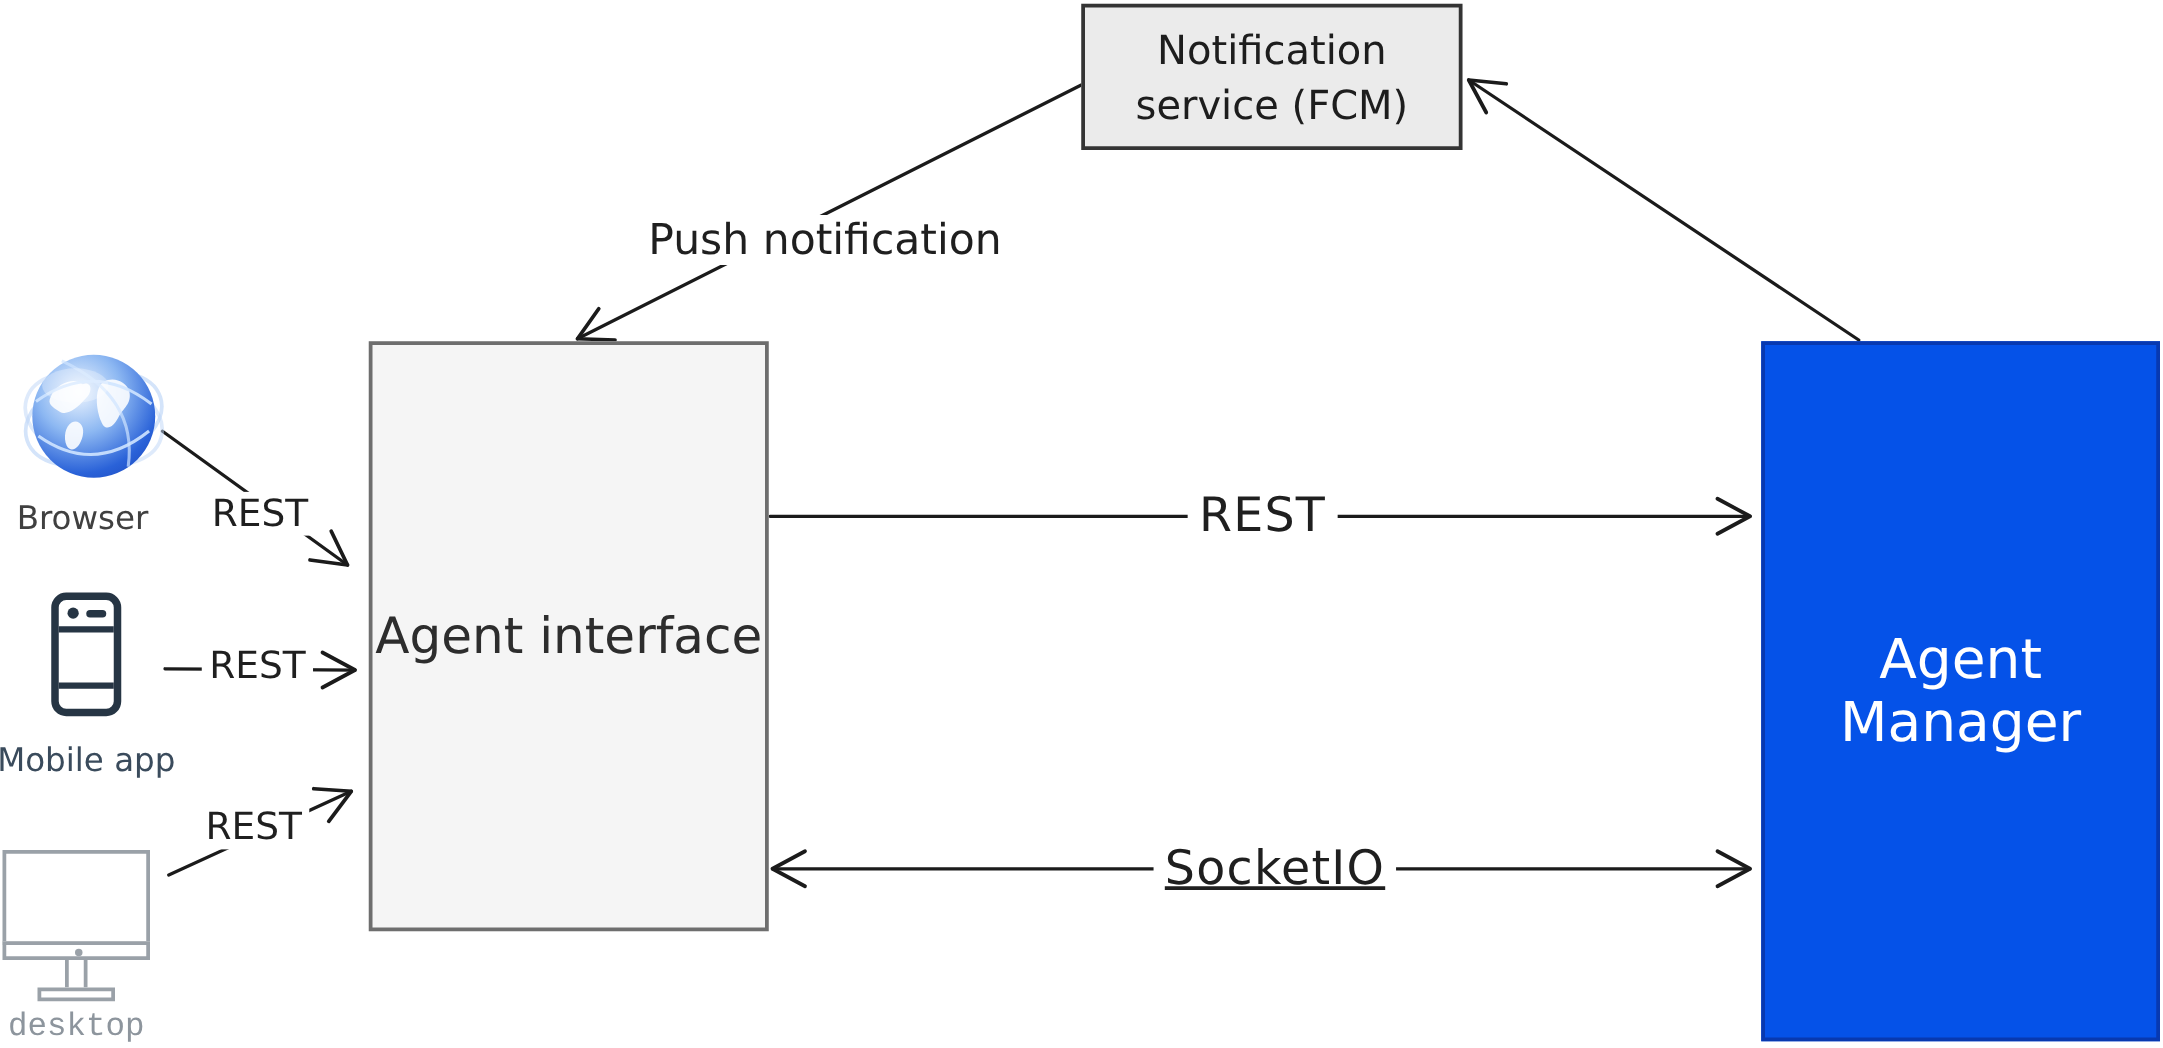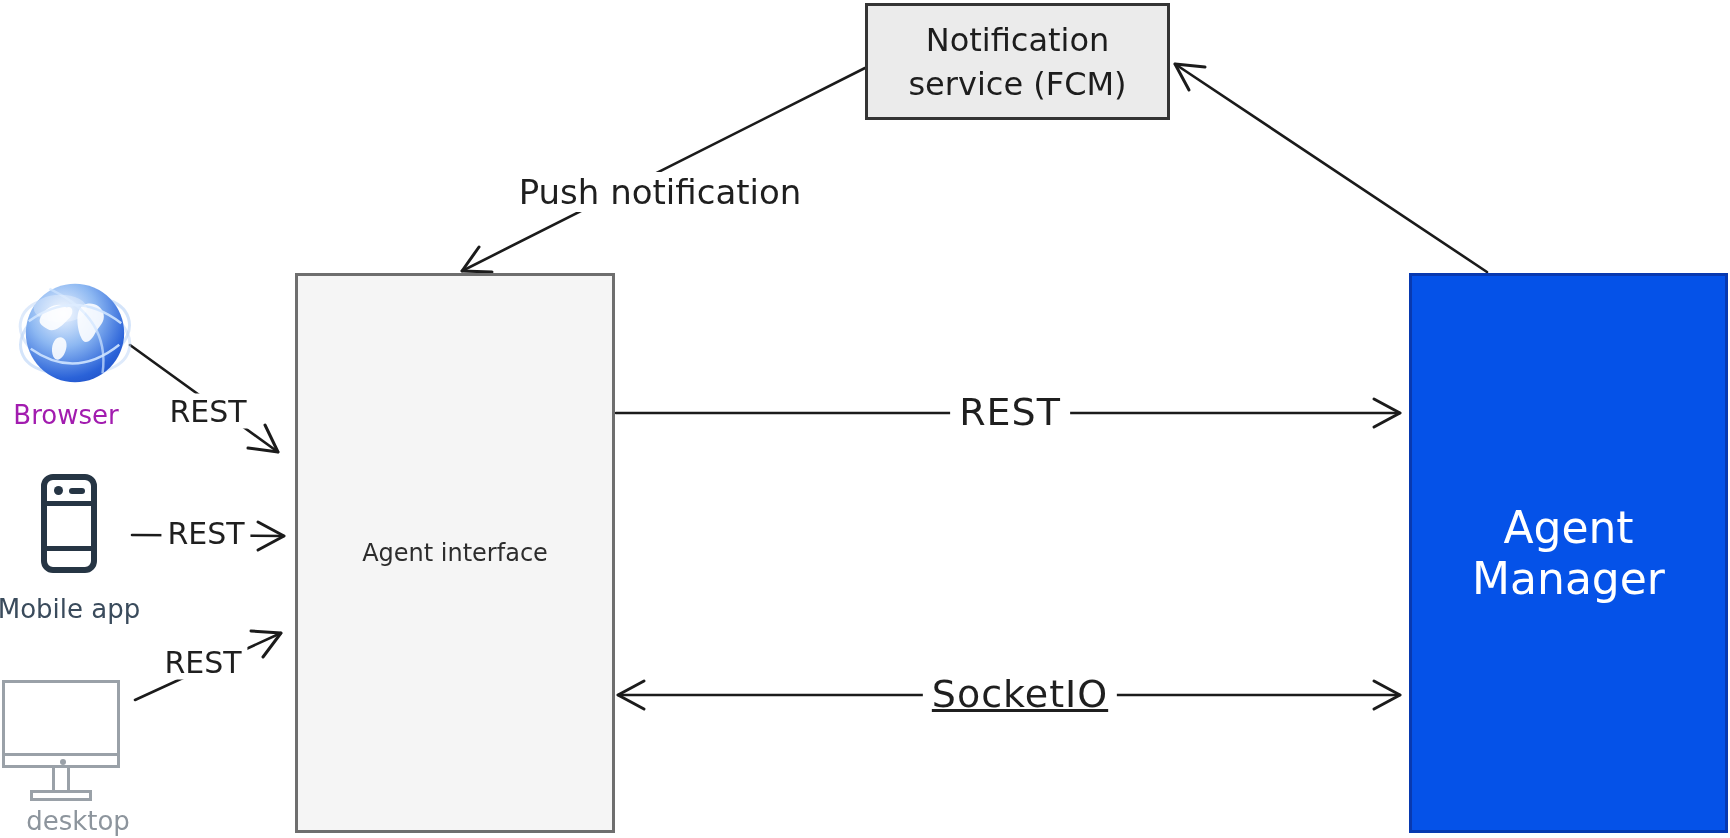--- a/index.html
+++ b/index.html
@@ -13,46 +13,46 @@
   svg.wires path{stroke-width:2.6px;}
   svg.wires polyline{stroke-width:3px;}
 
   .node{position:absolute;display:flex;align-items:center;justify-content:center;text-align:center;}
   .node-fcm{
     left:865px;top:3px;width:305px;height:117px;
     background:#ebebeb;border:3px solid #343434;
     font-size:32px;line-height:44px;color:#1d1d1d;flex-direction:column;
   }
   .node-interface{
-    left:295px;top:273px;width:320px;height:560px;
+    left:295px;top:273px;width:320px;height:472px;
     background:#f5f5f5;border:3px solid #6e6e6e;
-    font-size:24px;color:#2d2d2d;
+    font-size:40px;color:#2d2d2d;
   }
   .node-manager{
     left:1409px;top:273px;width:319px;height:560px;
     background:#0552e8;border:3px solid #0839b0;
     font-size:44px;color:#ffffff;
   }
 
   .edge-label{
     position:absolute;transform:translate(-50%,-50%);
     background:#ffffff;padding:0 9px;color:#1f1f1f;white-space:nowrap;
   }
   .lbl-push{left:660px;top:148px;font-size:34px;margin-top:44px;}
   .lbl-rest-main{left:1010px;top:412px;font-size:38px;letter-spacing:1px;}
   .lbl-socketio{left:1020px;top:694px;font-size:38px;letter-spacing:1px;text-decoration:underline;}
   .lbl-rest-sm{font-size:30px;padding:0 6px;}
   .lbl-rest-browser{left:208px;top:411px;}
   .lbl-rest-mobile{left:206px;top:533px;}
   .lbl-rest-desktop{left:203px;top:662px;}
 
   .caption{position:absolute;transform:translateX(-50%);white-space:nowrap;font-size:26px;}
-  .cap-browser{left:66px;top:400px;color:#a21caf;}
+  .cap-browser{left:66px;top:400px;color:#404040;}
   .cap-mobile{left:69px;top:594px;color:#3a4b5c;}
-  .cap-desktop{left:78px;top:806px;color:#8d959d;}
+  .cap-desktop{left:61px;top:806px;color:#8d959d;font-family:Liberation Mono, monospace;}
 
   
   .globe{position:absolute;left:16px;top:274px;width:118px;height:122px;}
 
   
   .phone{position:absolute;left:41px;top:474px;width:56px;height:99px;
     border:6px solid #263544;border-radius:12px;background:#fff;}
   .phone .cam{position:absolute;left:7px;top:6px;width:9px;height:9px;border-radius:50%;background:#263544;}
   .phone .spk{position:absolute;left:22px;top:8px;width:16px;height:6px;border-radius:3px;background:#263544;}
   .phone .top-div{position:absolute;left:0;top:21px;width:100%;height:5px;background:#263544;}

